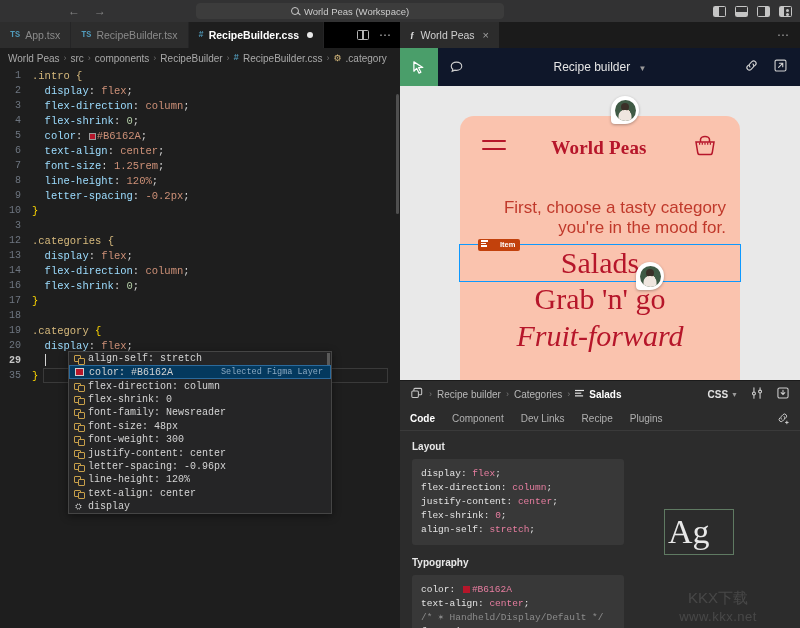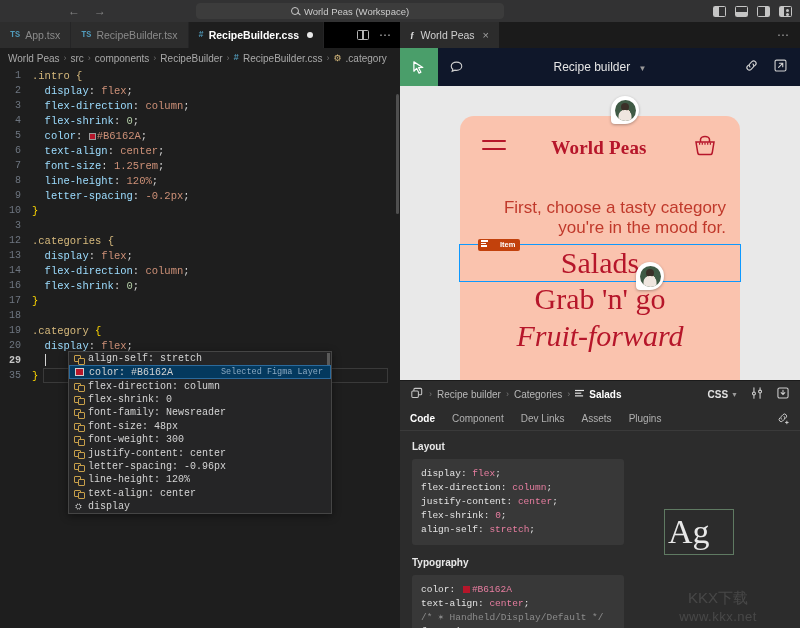--- a/index.html
+++ b/index.html
@@ -513,21 +513,21 @@
                   <path d="M8 5v4.4M5.9 7.6L8 9.8l2.1-2.2" fill="none" stroke="#d0d0d0" stroke-width="1.2" stroke-linecap="round"></path>
                 </svg>
             </span>
           </span>
         </div>
 
         <div class="insp-tabs">
           <span class="t active">Code</span>
           <span class="t">Component</span>
           <span class="t">Dev Links</span>
-          <span class="t">Assets</span>
+          <span class="t">Recipe</span>
           <span class="t">Plugins</span>
           <span class="right">
             <svg width="14" height="14" viewBox="0 0 16 16">
                 <path d="M6.2 9.4a2.4 2.4 0 0 1 0-3.4l1.8-1.8a2.4 2.4 0 1 1 3.4 3.4l-.8.8M9.4 6.2a2.4 2.4 0 0 1 0 3.4l-1.8 1.8a2.4 2.4 0 1 1-3.4-3.4" fill="none" stroke="#cfcfcf" stroke-width="1.1" stroke-linecap="round"></path>
                 <path d="M12.4 11.6v3M10.9 13.1h3" stroke="#cfcfcf" stroke-width="1.1" stroke-linecap="round"></path>
               </svg>
           </span>
         </div>
 
         <div class="insp-body">

